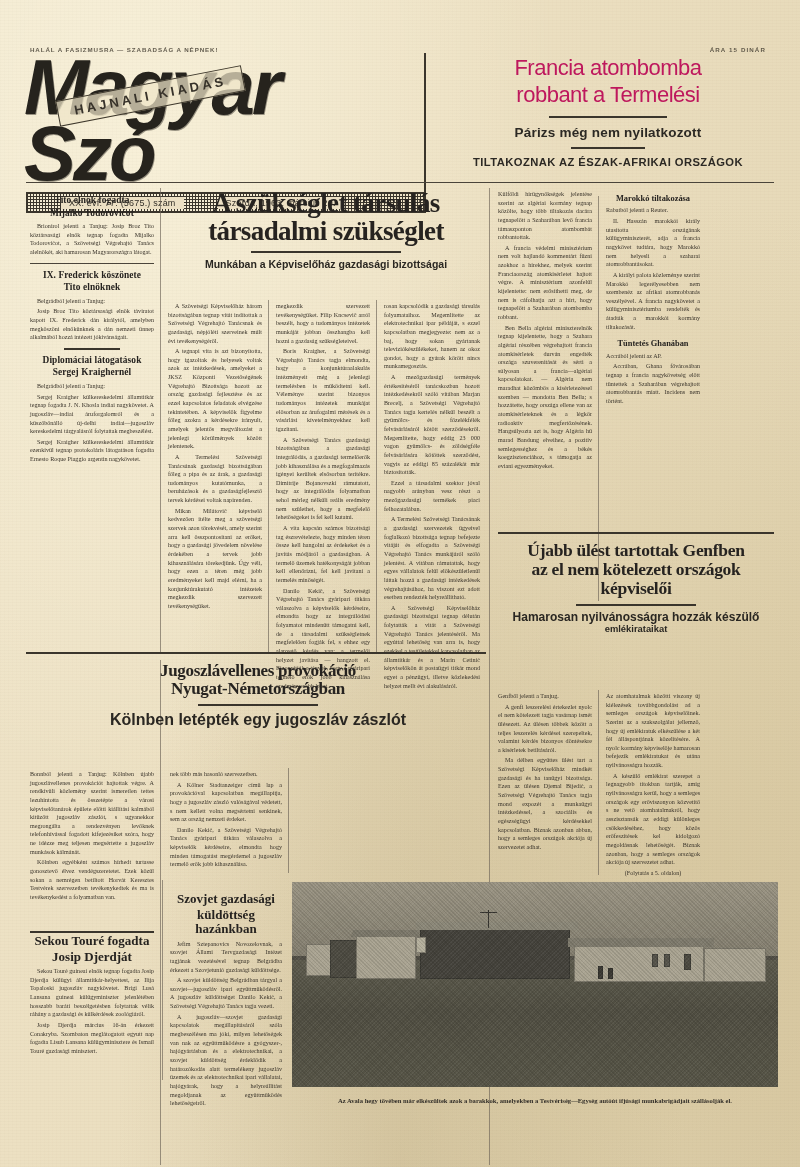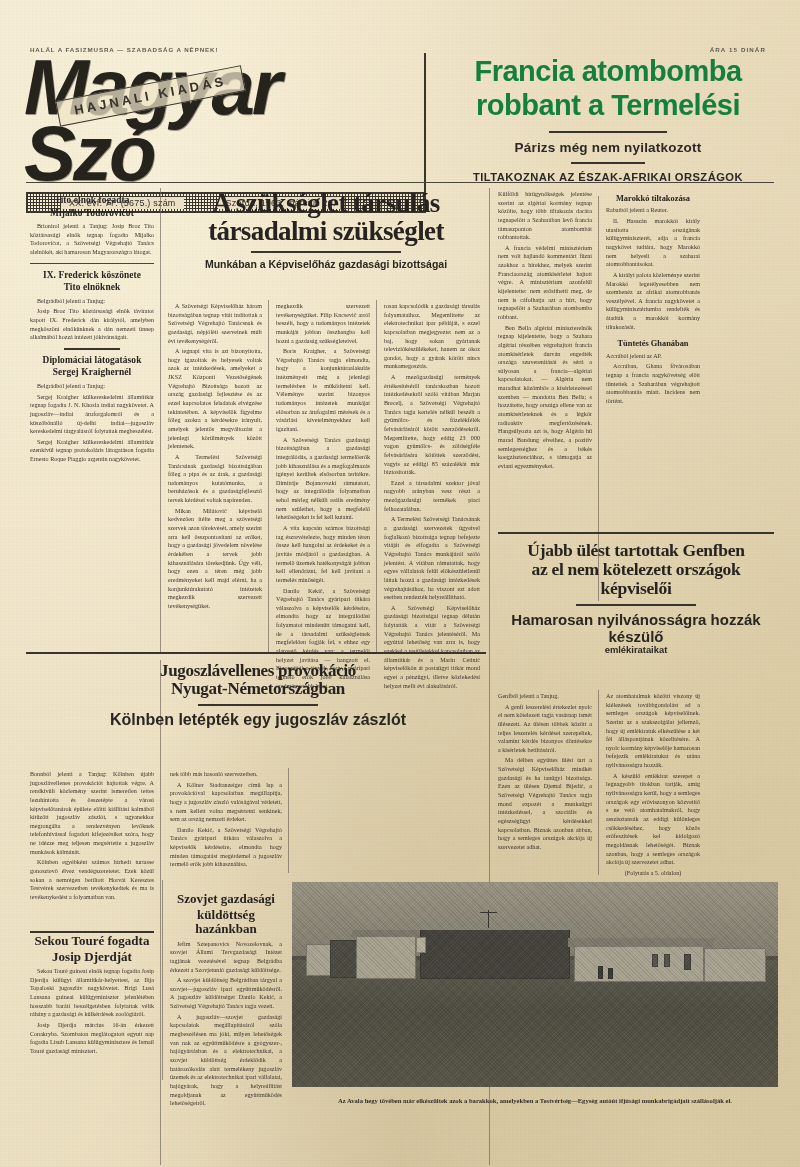--- a/index.html
+++ b/index.html
@@ -67,22 +67,22 @@
   }
   .issuebar span{
     background:#ece0c4;padding:1px 8px;
     font-family:"Liberation Sans",sans-serif;font-size:9px;color:#332f28;
     letter-spacing:.2px;
   }
   .issue-no{margin-left:34px;}
   .issue-date{margin-left:34px;}
   .mast-right{flex:1;padding-left:16px;text-align:center;position:relative;}
   .lead-head{
-    font-family:"Liberation Sans",sans-serif;font-weight:bold;
-    font-size:29px;line-height:1.08;color:#15803d;letter-spacing:-.5px;
+    font-family:"Liberation Sans",sans-serif;font-weight:normal;
+    font-size:22px;line-height:1.08;color:#be185d;letter-spacing:-.5px;
     margin-top:3px;
   }
   .rule-sm{width:118px;height:2px;background:#3a352c;margin:9px auto 7px auto;}
   .rule-xs{width:74px;height:2px;background:#3a352c;margin:7px auto 7px auto;}
   .lead-sub{font-family:"Liberation Sans",sans-serif;font-weight:bold;
             font-size:13.5px;color:#2c2924;letter-spacing:.2px;}
   .lead-kicker{font-family:"Liberation Sans",sans-serif;font-weight:bold;
                font-size:11.2px;color:#2c2924;letter-spacing:.45px;}
 
   
@@ -287,21 +287,21 @@
     <p>Accrában, Ghana fővárosában tegnap a francia nagykövetség előtt tüntettek a Szaharában végrehajtott atomrobbantás miatt. Incidens nem történt.</p>
   </div>
 
   <div class="hr-main" style="left:498px;top:532px;width:276px;height:2px;background:#3a352c;"></div>
 
   <div style="position:absolute;left:498px;top:540px;width:276px;">
     <div class="hd hd-lg" style="font-size:17.5px;">Újabb ülést tartottak Genfben</div>
     <div class="hd hd-lg" style="font-size:17.5px;margin-top:1px;">az el nem kötelezett országok</div>
     <div class="hd hd-lg" style="font-size:17.5px;margin-top:1px;">képviselői</div>
     <div class="divider w2"></div>
-    <div class="sub-c" style="font-size:15px;">Hamarosan nyilvánosságra hozzák készülő</div>
+    <div class="sub-c" style="font-size:12px;">Hamarosan nyilvánosságra hozzák készülő</div>
     <div class="sub-c" style="font-size:9.4px;">emlékirataikat</div>
   </div>
 
   <div class="col" style="left:498px;top:692px;width:94px;">
     <p class="noind">Genfből jelenti a Tanjug.</p>
     <p>A genfi leszerelési értekezlet nyolc el nem kötelezett tagja vasárnap ismét ülésezett. Az ülésen többek között a teljes leszerelés kérdései szerepeltek, valamint kérdés bizonyos döntésekre a kísérletek betiltásáról.</p>
     <p>Ma délben együttes ülést tart a Szövetségi Képviselőház mindkét gazdasági és ha tanügyi bizottsága. Ezen az ülésen Djemal Bijedić, a Szövetségi Végrehajtó Tanács tagja mond expozét a munkaügyi intézkedéssel, a szociális és egészségügyi kérdésekkel kapcsolatban. Bíznak azonban abban, hogy a semleges országok akciója új szervezetet adhat.</p>
   </div>
   <div class="col" style="left:606px;top:692px;width:94px;">
     <p class="noind">Az atomhatalmak közötti viszony új kiélezések továbbgondolást ad a semleges országok képviselőinek. Szerint az a szakszolgálat jellemző, hogy új emlékiratuk elkészülése a két fél álláspontjának közelítésére. A nyolc kormány képviselője hamarosan befejezik emlékiratukat és utána nyilvánosságra hozzák.</p>

